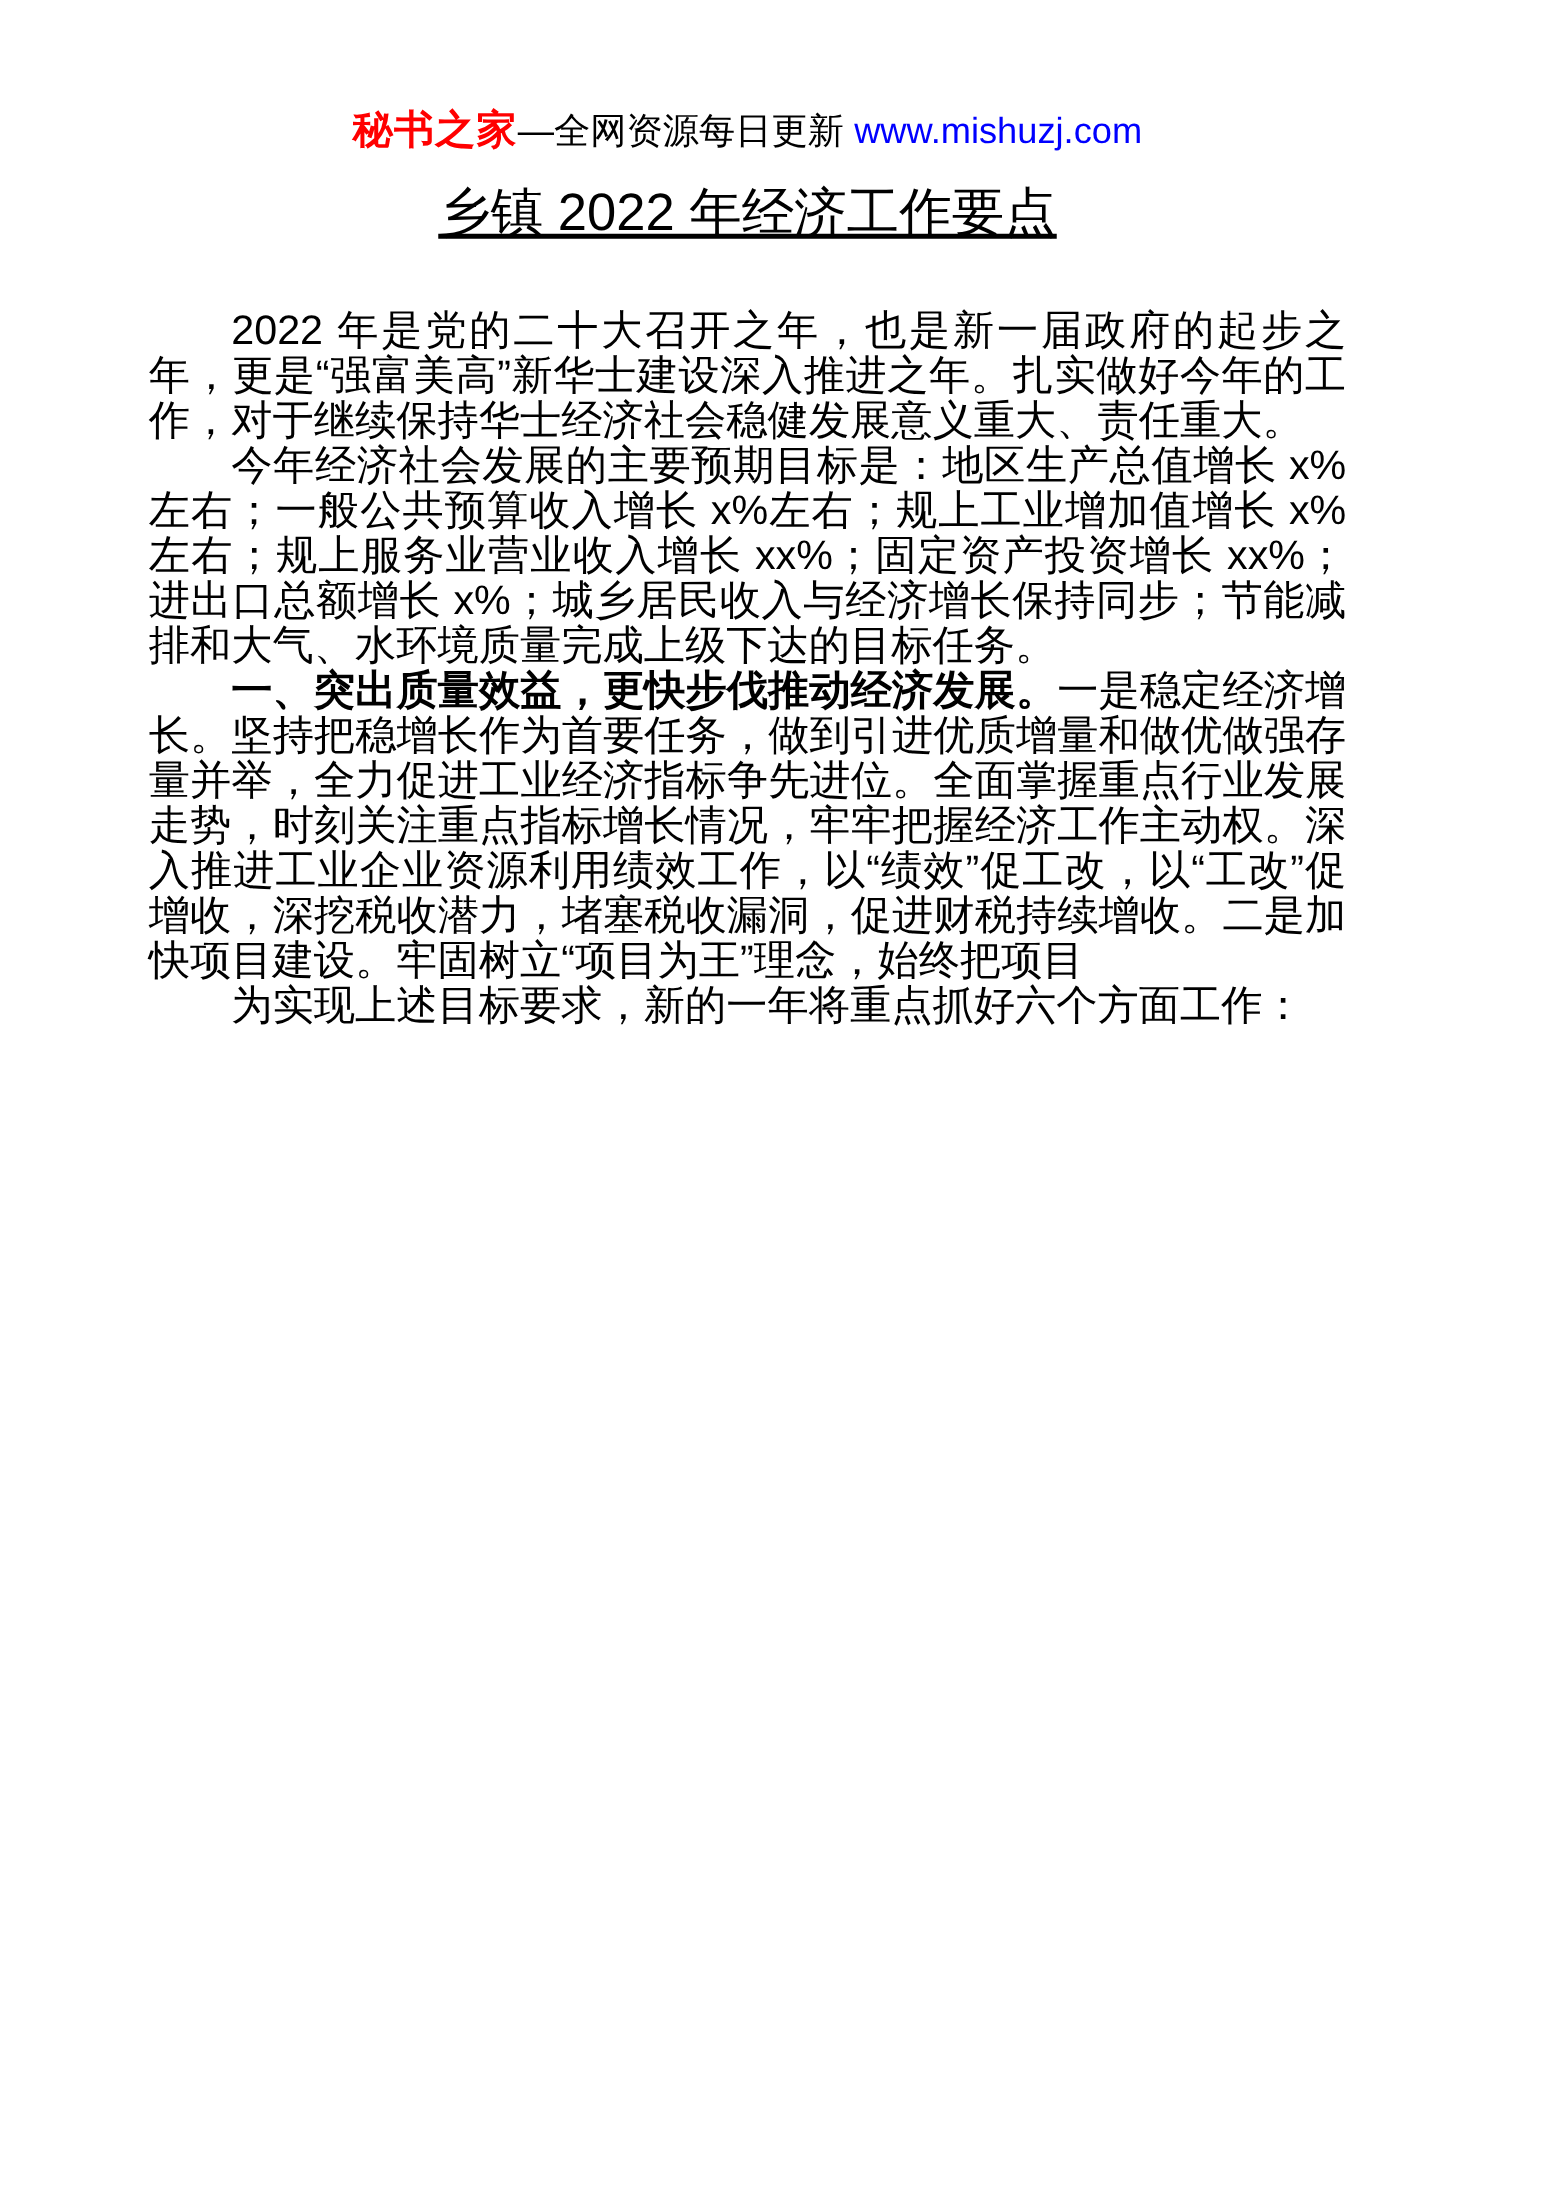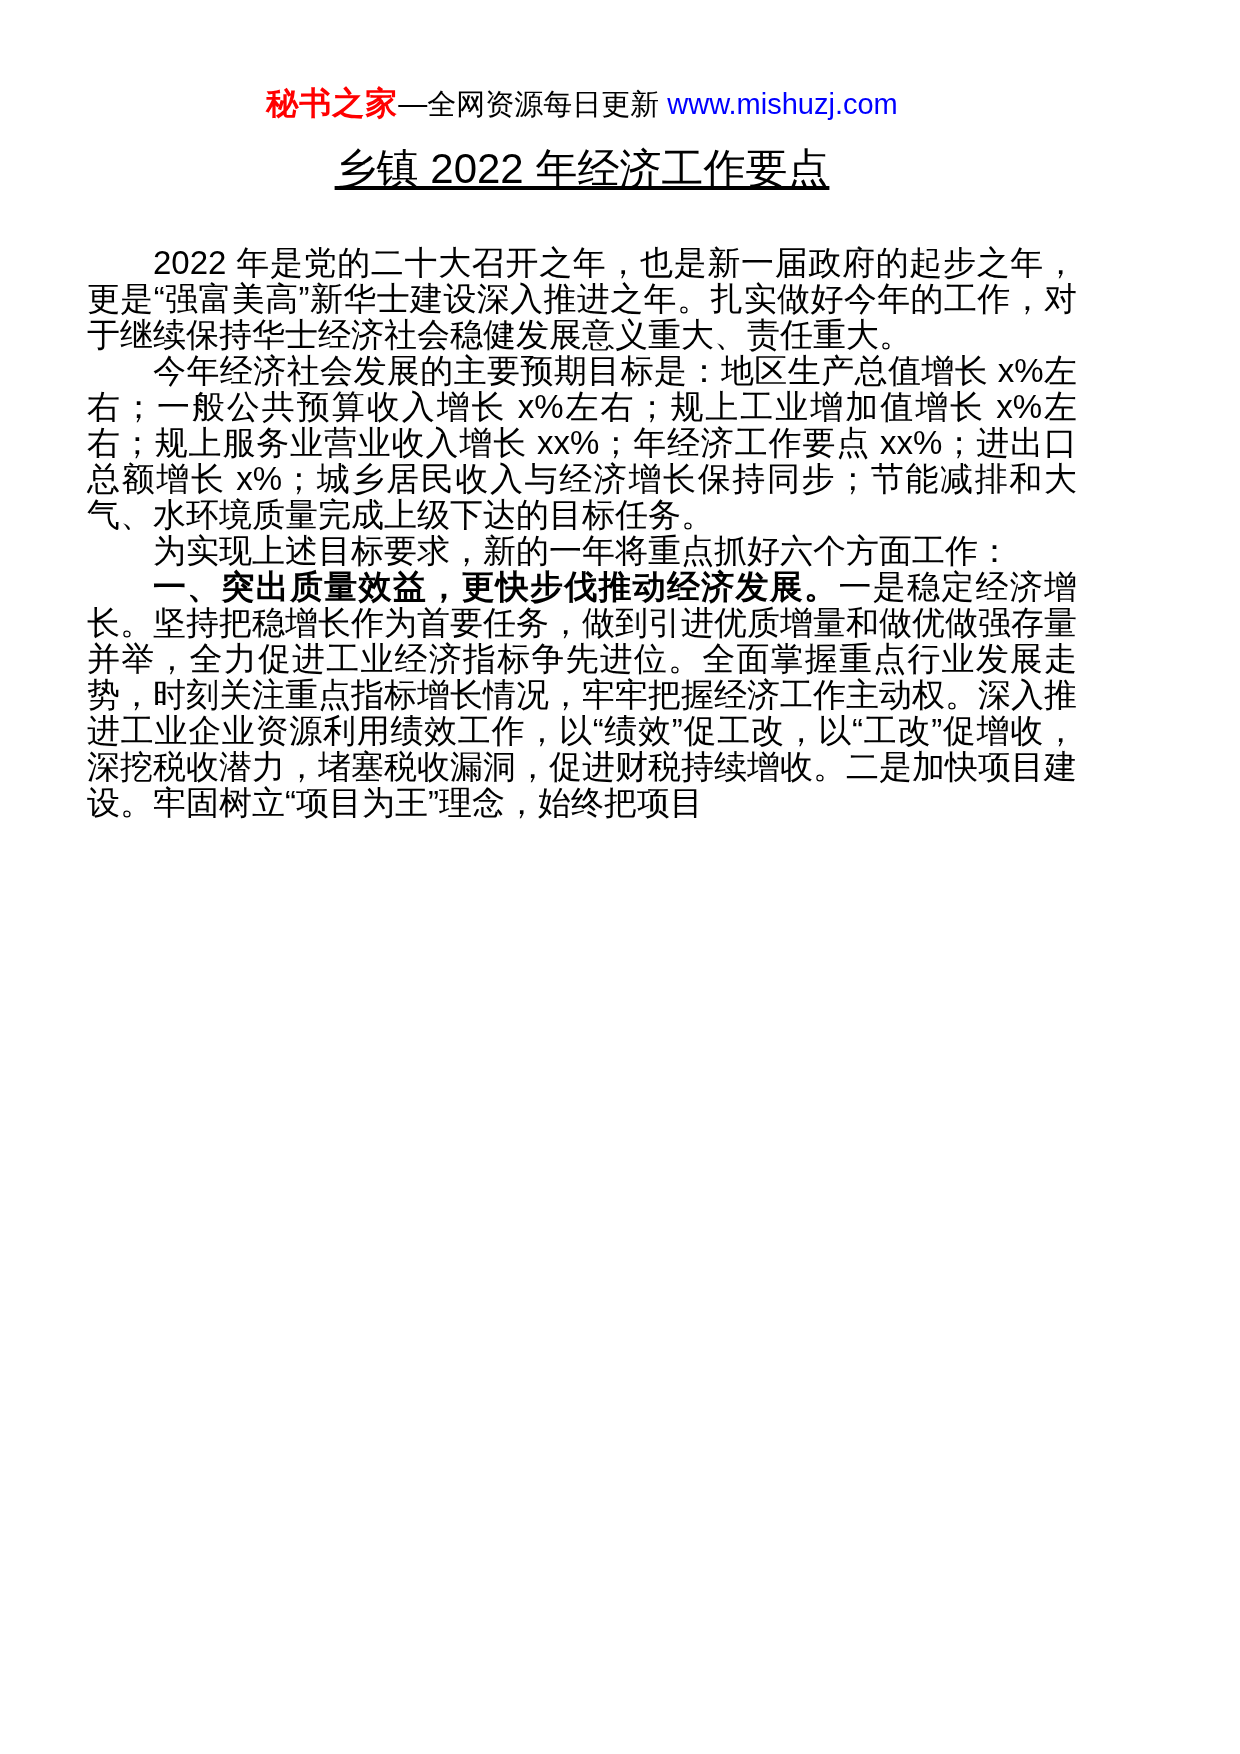--- a/index.html
+++ b/index.html
@@ -3,21 +3,21 @@
 <meta charset="utf-8">
 <style>
   html, body { margin: 0; padding: 0; background: #ffffff; }
   .page {
     position: relative;
     width: 1240px;
     height: 1654px;
     margin: 0 auto;
     background: #ffffff;
     box-sizing: border-box;
-    padding: 80px 163px 0 87px;
+    padding: 80px 163px 0 119px;
     font-family: "Liberation Sans", sans-serif;
     color: #000000;
     overflow: hidden;
   }
   .doc-header {
     text-align: center;
     font-size: 29px;
     line-height: 46px;
     white-space: nowrap;
   }
@@ -55,18 +55,18 @@
 <div class="page">
 
   <div class="doc-header">
     <span class="brand" style="color:#ff0000;">秘书之家</span><span class="tagline">—全网资源每日更新 </span><span class="site-url" style="color:#0000ff;">www.mishuzj.com</span>
   </div>
 
   <h1 class="doc-title">乡镇 2022 年经济工作要点</h1>
 
   <div class="doc-body">
     <p><span>2022 年是党的二十大召开之年，也是新一届政府的起步之年，更是“强富美高”新华士建设深入推进之年。扎实做好今年的工作，对于继续保持华士经济社会稳健发展意义重大、责任重大。</span></p>
-    <p><span>今年经济社会发展的主要预期目标是：地区生产总值增长 x%左右；一般公共预算收入增长 x%左右；规上工业增加值增长 x%左右；规上服务业营业收入增长 xx%；年经济工作要点 xx%；进出口总额增长 x%；城乡居民收入与经济增长保持同步；节能减排和大气、水环境质量完成上级下达的目标任务。</span></p>
+    <p><span>今年经济社会发展的主要预期目标是：地区生产总值增长 x%左右；一般公共预算收入增长 x%左右；规上工业增加值增长 x%左右；规上服务业营业收入增长 xx%；固定资产投资增长 xx%；进出口总额增长 x%；城乡居民收入与经济增长保持同步；节能减排和大气、水环境质量完成上级下达的目标任务。</span></p>
+    <p><span class="lead">一、突出质量效益，更快步伐推动经济发展。</span><span>一是稳定经济增长。坚持把稳增长作为首要任务，做到引进优质增量和做优做强存量并举，全力促进工业经济指标争先进位。全面掌握重点行业发展走势，时刻关注重点指标增长情况，牢牢把握经济工作主动权。深入推进工业企业资源利用绩效工作，以“绩效”促工改，以“工改”促增收，深挖税收潜力，堵塞税收漏洞，促进财税持续增收。二是加快项目建设。牢固树立“项目为王”理念，始终把项目</span></p>
     <p><span>为实现上述目标要求，新的一年将重点抓好六个方面工作：</span></p>
-    <p><span class="lead">一、突出质量效益，更快步伐推动经济发展。</span><span>一是稳定经济增长。坚持把稳增长作为首要任务，做到引进优质增量和做优做强存量并举，全力促进工业经济指标争先进位。全面掌握重点行业发展走势，时刻关注重点指标增长情况，牢牢把握经济工作主动权。深入推进工业企业资源利用绩效工作，以“绩效”促工改，以“工改”促增收，深挖税收潜力，堵塞税收漏洞，促进财税持续增收。二是加快项目建设。牢固树立“项目为王”理念，始终把项目</span></p>
   </div>
 
 </div>
 
 </body></html>

